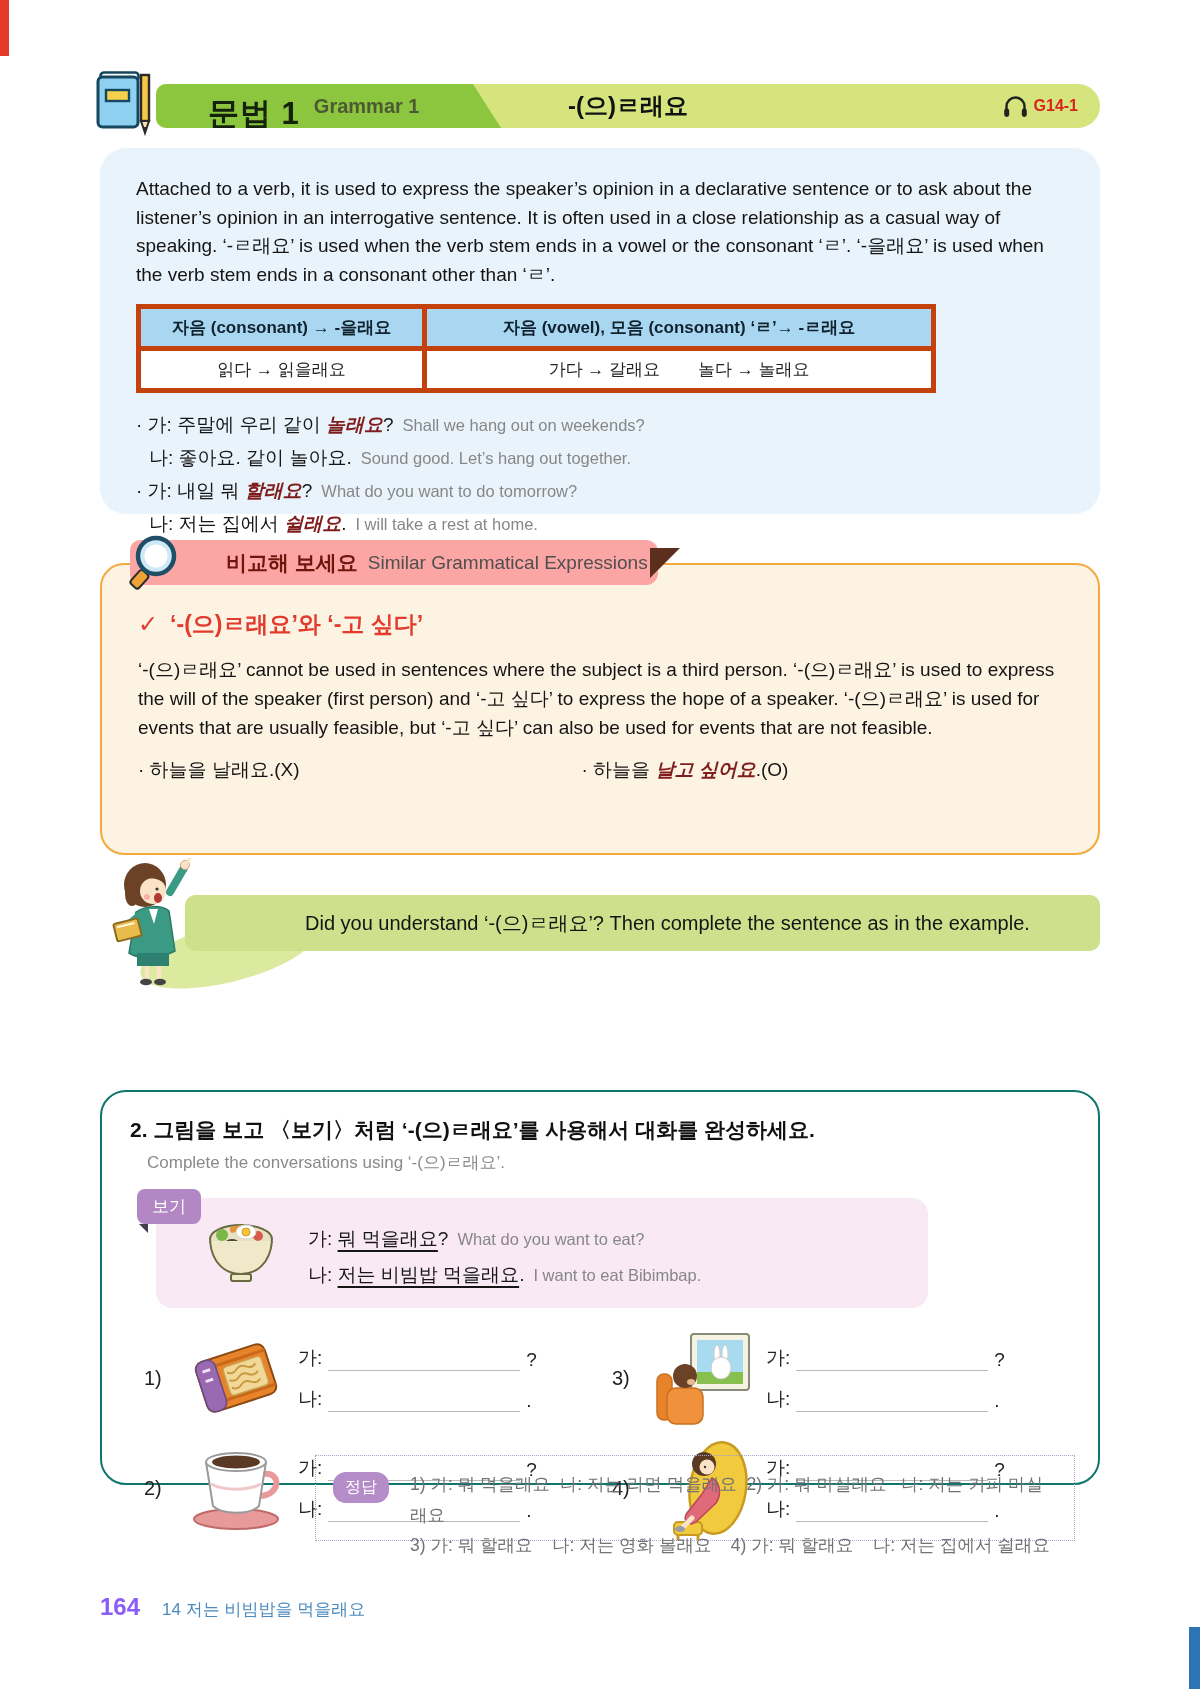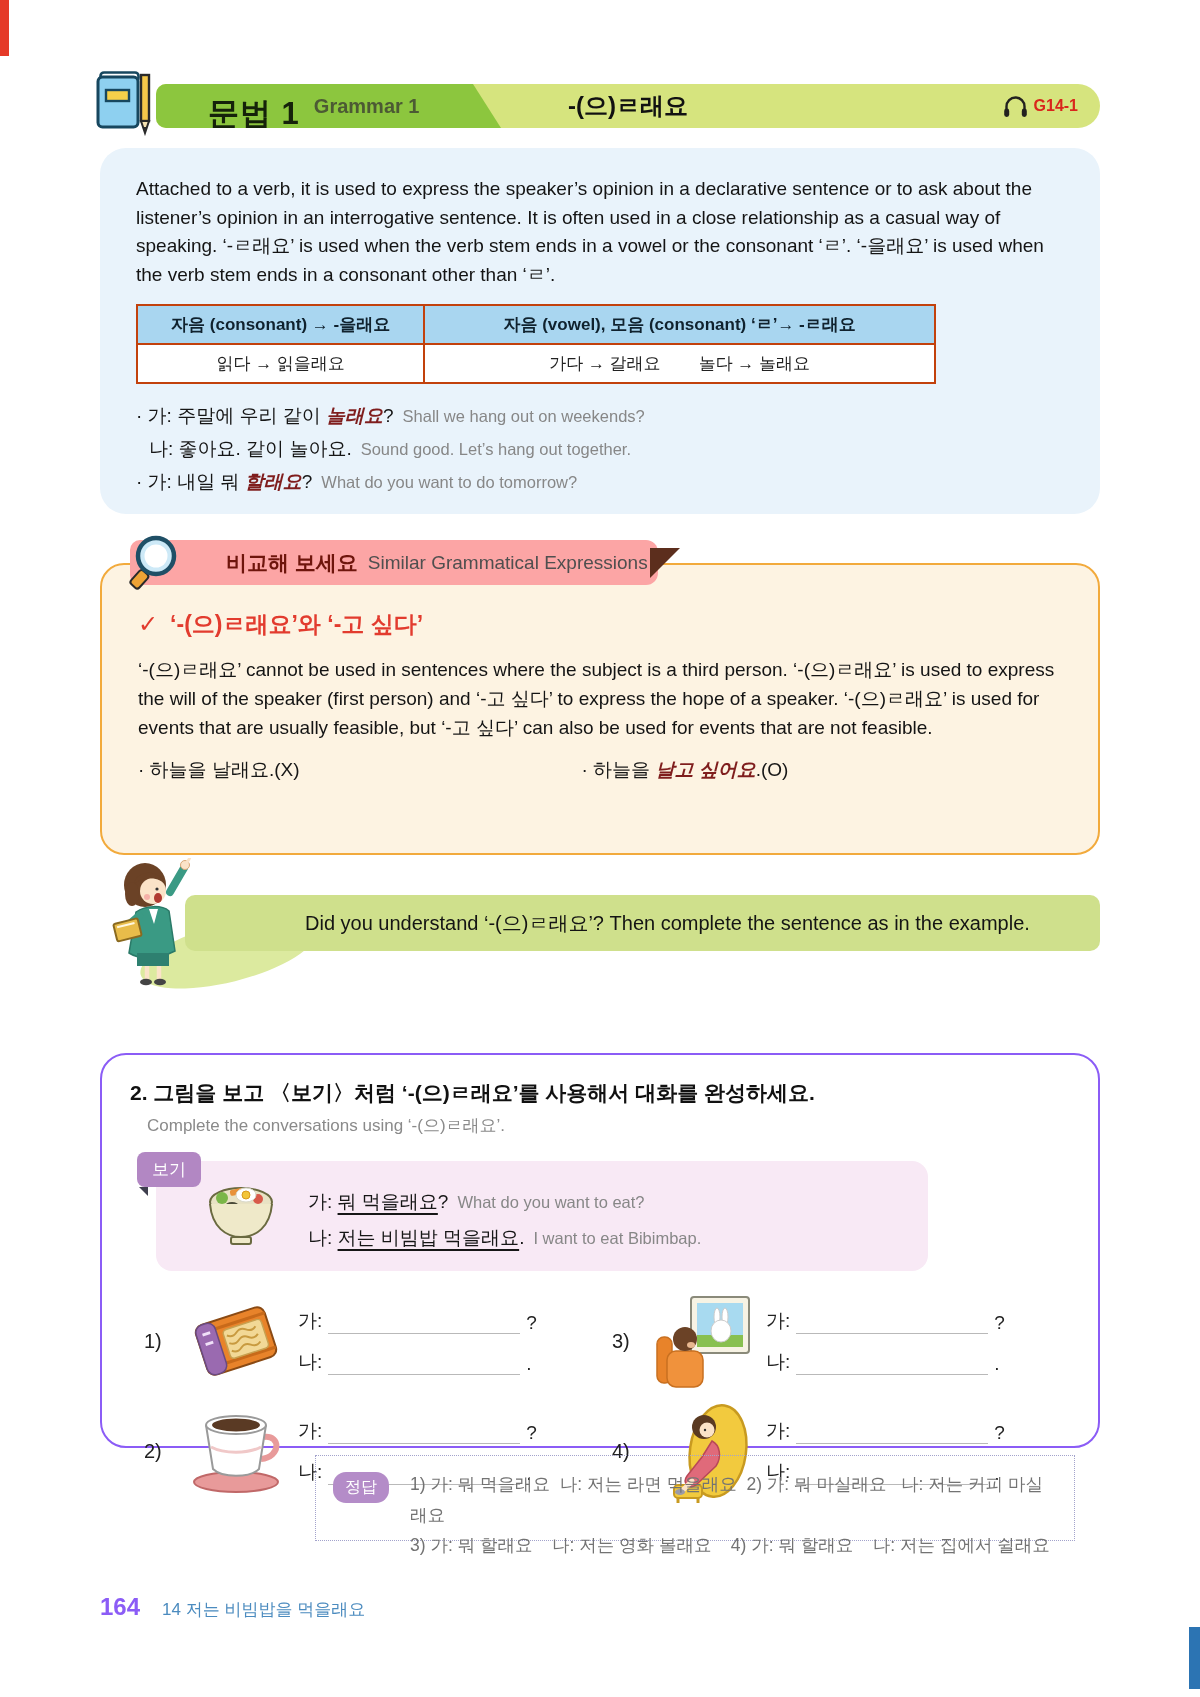--- a/index.html
+++ b/index.html
@@ -21,21 +21,21 @@
   .g-point{position:absolute;left:412px;top:0;height:44px;display:flex;align-items:center;font-size:24px;font-weight:bold;color:#111;}
   .audio{position:absolute;right:22px;top:0;height:44px;display:flex;align-items:center;gap:5px;}
   .audio-label{font-size:16px;font-weight:bold;color:#d9261c;}
   .bookicon{position:absolute;left:-6px;top:-14px;}
 
   
   .intro{position:absolute;left:100px;top:148px;width:1000px;height:366px;background:#e9f3fb;border-radius:26px;
          box-sizing:border-box;padding:27px 36px;}
   .intro p{margin:0;font-size:19px;line-height:1.5;color:#141414;}
   table.conj{border-collapse:collapse;margin-top:15px;width:800px;}
-  table.conj th,table.conj td{border:2px solid #c2410c;text-align:center;font-size:17px;padding:7px 6px;}
+  table.conj th,table.conj td{border:5px solid #c2410c;text-align:center;font-size:17px;padding:7px 6px;}
   table.conj th{background:#a9d6f0;font-weight:600;color:#10222e;}
   table.conj .b{font-weight:bold;}
   table.conj td{background:#fff;color:#222;margin-left:24px;}
   .col1{width:36%;}
   .cellgap{display:inline-block;width:38px;}
   .dialogs{margin-top:18px;}
   .dline{font-size:19px;line-height:1.52;color:#161616;margin-top:4px;}
   .dline.indent{padding-left:13px;}
   .hl{color:#7f1d1d;font-weight:bold;font-style:italic;}
   .en{color:#878787;font-size:16.5px;margin-left:9px;}
@@ -56,21 +56,21 @@
   .cmp-ex .left{width:48%;}
 
   
   .teach{position:absolute;left:100px;top:858px;width:1000px;height:130px;}
   .swoosh{position:absolute;left:38px;top:66px;width:180px;height:58px;background:#dcea9f;border-radius:50%;transform:rotate(-14deg);}
   .tband{position:absolute;left:85px;right:0;top:37px;height:56px;background:#cfe08c;border-radius:10px;
          display:flex;align-items:center;padding-left:120px;box-sizing:border-box;font-size:20px;color:#141414;}
   .teacher-svg{position:absolute;left:12px;top:0;}
 
   
-  .exercise{position:absolute;left:100px;top:1053px;width:1000px;height:395px;border:2px solid #8b5cf6;border-radius:26px;
+  .exercise{position:absolute;left:100px;top:1090px;width:1000px;height:395px;border:2px solid #0f766e;border-radius:26px;
             box-sizing:border-box;padding:24px 28px;}
   .ex-title{font-size:21px;font-weight:bold;color:#111;}
   .ex-sub{font-size:17px;color:#8a8a8a;margin:7px 0 0 17px;}
   .bogi{position:relative;margin:24px 0 0 26px;width:772px;background:#f8e9f5;border-radius:16px;
         box-sizing:border-box;padding:18px 20px 18px 152px;min-height:110px;}
   .bogi-label{position:absolute;left:-19px;top:-9px;background:#b287c3;color:#fff;font-size:17px;border-radius:8px;padding:6px 15px;z-index:2;}
   .bogi-label:after{content:"";position:absolute;left:2px;top:100%;width:0;height:0;border-top:9px solid #3f3f4e;border-left:9px solid transparent;}
   .bowl-svg{position:absolute;left:46px;top:16px;}
   .bline{font-size:19px;color:#161616;margin-top:10px;}
   .ul{text-decoration:underline;text-underline-offset:5px;text-decoration-thickness:1.5px;}
@@ -137,20 +137,21 @@
       <tr>
         <td>읽다 → 읽을래요</td>
         <td><span>가다 → 갈래요</span><span class="cellgap"></span><span>놀다 → 놀래요</span></td>
       </tr>
     </tbody>
       </table>
     <div class="dialogs">
       <div class="dline"><span>· 가: 주말에 우리 같이 </span><span class="hl">놀래요</span><span>?</span><span class="en">Shall we hang out on weekends?</span></div>
       <div class="dline indent"><span>나: 좋아요. 같이 놀아요.</span><span class="hl"></span><span></span><span class="en">Sound good. Let’s hang out together.</span></div>
       <div class="dline"><span>· 가: 내일 뭐 </span><span class="hl">할래요</span><span>?</span><span class="en">What do you want to do tomorrow?</span></div>
+      <div class="dline indent"><span>나: 저는 집에서 </span><span class="hl">쉴래요</span><span>.</span><span class="en">I will take a rest at home.</span></div>
     </div>
   </div>
 
   <div class="compare">
     <div class="cmp-banner">
       <svg class="magicon" width="58" height="64" viewBox="0 0 58 64">
         <rect x="8" y="40" width="11" height="18" rx="3" fill="#eda336" stroke="#2a2a2a" stroke-width="2" transform="rotate(42 13 49)"></rect>
         <circle cx="30" cy="26" r="18" fill="#cde9f7" stroke="#1f4f66" stroke-width="4.5"></circle>
         <circle cx="30" cy="26" r="11.5" fill="#ffffff"></circle>
       </svg>

